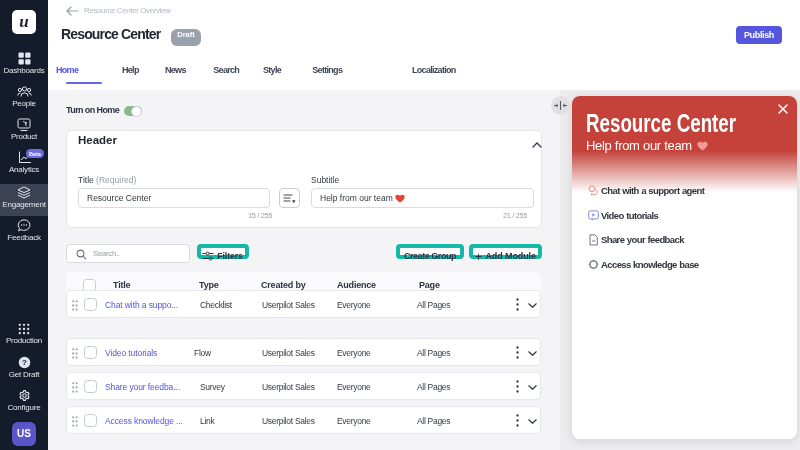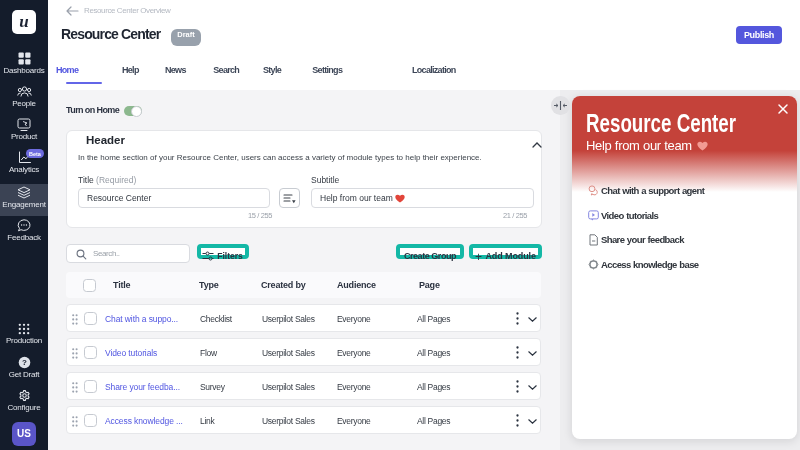--- a/index.html
+++ b/index.html
@@ -28,21 +28,21 @@
 
 
 #content { position:absolute; left:48px; top:90px; width:752px; height:360px; background:#f4f4f6; }
 #previewbg { position:absolute; left:560px; top:90px; width:240px; height:360px; background:#ededef; }
 .tohlbl { position:absolute; left:66px; top:105px; font-size:9px; letter-spacing:-0.6px; font-weight:700; color:#2b3240; }
 .toggle { position:absolute; left:124px; top:106.3px; width:17.7px; height:10.1px; background:#8cb88e; border-radius:6px; }
 .toggle::after { content:""; position:absolute; right:-0.5px; top:-0.25px; width:9px; height:9px; background:#fff; border:0.8px solid #c9ccd2; border-radius:50%; }
 
 
 .card { position:absolute; left:66px; top:130px; width:476px; height:98px; background:#fff; border:1px solid #e5e6e9; border-radius:6px; }
-.card h3 { position:absolute; left:11px; top:3px; font-size:11.5px; font-weight:700; color:#22272f;margin-left:8px; }
+.card h3 { position:absolute; left:11px; top:3px; font-size:11.5px; font-weight:700; color:#22272f; }
 .card .desc { position:absolute; left:11px; top:22px; font-size:8px; color:#3c424a; white-space:nowrap; }
 .card .chev { position:absolute; left:465px; top:11px; }
 .flabel { position:absolute; top:44px; font-size:8.5px; color:#343a43; }
 .flabel .req { color:#959ba4; }
 .finput { position:absolute; top:57px; height:20px; border:1px solid #d9dbe0; border-radius:4px; background:#fff; font-size:8.5px; color:#30363f; line-height:18px; padding-left:8px; white-space:nowrap; }
 .counter { position:absolute; top:80px; font-size:7.5px; letter-spacing:-0.4px; color:#9ba1aa; text-align:right; width:100px; }
 .sortbtn { position:absolute; left:211.5px; top:57px; width:21.5px; height:20px; border:1px solid #c8ccd2; border-radius:4px; background:#fff; }
 
 
 .search { position:absolute; left:66px; top:244px; width:123.5px; height:19px; border:1px solid #d9dbe0; border-radius:4px; background:#fff; }
@@ -96,21 +96,20 @@
 <div class="tab" style="left:263px;">Style</div>
 <div class="tab" style="left:312.3px;">Settings</div>
 <div class="tab" style="left:368px;margin-left:44px;">Localization</div>
 <div class="tabu"></div>
 
 <div class="tohlbl">Turn on Home</div>
 <div class="toggle"></div>
 
 <div class="card">
   <h3>Header</h3>
-  <div class="desc">In the home section of your Resource Center, users can access a variety of module types to help their experience.</div>
   <svg class="chev" width="10" height="6" viewBox="0 0 10 6">
       <path d="M1 5 L5 1 L9 5" stroke="#333a44" stroke-width="1.3" fill="none" stroke-linecap="round"></path>
     </svg>
   <div class="flabel" style="left:11px;">Title <span class="req">(Required)</span></div>
   <div class="flabel" style="left:244px;">Subtitle</div>
   <div class="finput" style="left:11px; width:192px;">Resource Center</div>
   <div class="sortbtn">
     <svg width="13" height="12" viewBox="0 0 13 12" style="display:block;margin:3.5px auto;">
         <path d="M1 2 H9 M1 5 H7 M1 8 H7" stroke="#3c424a" stroke-width="1.1" fill="none" stroke-linecap="round"></path>
         <path d="M9 7.2 L12.6 7.2 L10.8 10.2Z" fill="#3c424a"></path>
@@ -141,21 +140,21 @@
 <div class="thead">
   <div class="cb" style="left:16.5px; top:6.5px;"></div>
   <div class="hcell" style="left:47px;">Title</div>
   <div class="hcell" style="left:133px;">Type</div>
   <div class="hcell" style="left:195px;">Created by</div>
   <div class="hcell" style="left:271px;">Audience</div>
   <div class="hcell" style="left:353px;">Page</div>
 </div>
 
 <div id="rows">
-    <div class="trow" style="top:304px;">
+    <div class="trow" style="top:290px;">
       <svg class="drag" width="6" height="11" viewBox="0 0 6 11">
         <g fill="#9ca3af">
           <circle cx="1.2" cy="1.2" r="1.05"></circle>
           <circle cx="4.6" cy="1.2" r="1.05"></circle>
           <circle cx="1.2" cy="5.4" r="1.05"></circle>
           <circle cx="4.6" cy="5.4" r="1.05"></circle>
           <circle cx="1.2" cy="9.6" r="1.05"></circle>
           <circle cx="4.6" cy="9.6" r="1.05"></circle>
         </g>
       </svg>
@@ -182,21 +181,21 @@
           <circle cx="1.2" cy="1.2" r="1.05"></circle>
           <circle cx="4.6" cy="1.2" r="1.05"></circle>
           <circle cx="1.2" cy="5.4" r="1.05"></circle>
           <circle cx="4.6" cy="5.4" r="1.05"></circle>
           <circle cx="1.2" cy="9.6" r="1.05"></circle>
           <circle cx="4.6" cy="9.6" r="1.05"></circle>
         </g>
       </svg>
       <div class="cb" style="left:16.5px; top:7px;"></div>
       <div class="link" style="left:38px;">Video tutorials</div>
-      <div class="cell" style="left:133px;">Flow</div>
+      <div class="cell" style="left:127px;">Flow</div>
       <div class="cell" style="left:195px;">Userpilot Sales</div>
       <div class="cell" style="left:270px;">Everyone</div>
       <div class="cell" style="left:350px;">All Pages</div>
       <svg class="kebab" width="3" height="13" viewBox="0 0 3 13">
         <g fill="#2b3340">
           <circle cx="1.5" cy="1.5" r="1.15"></circle>
           <circle cx="1.5" cy="6.5" r="1.15"></circle>
           <circle cx="1.5" cy="11.5" r="1.15"></circle>
         </g>
       </svg>

